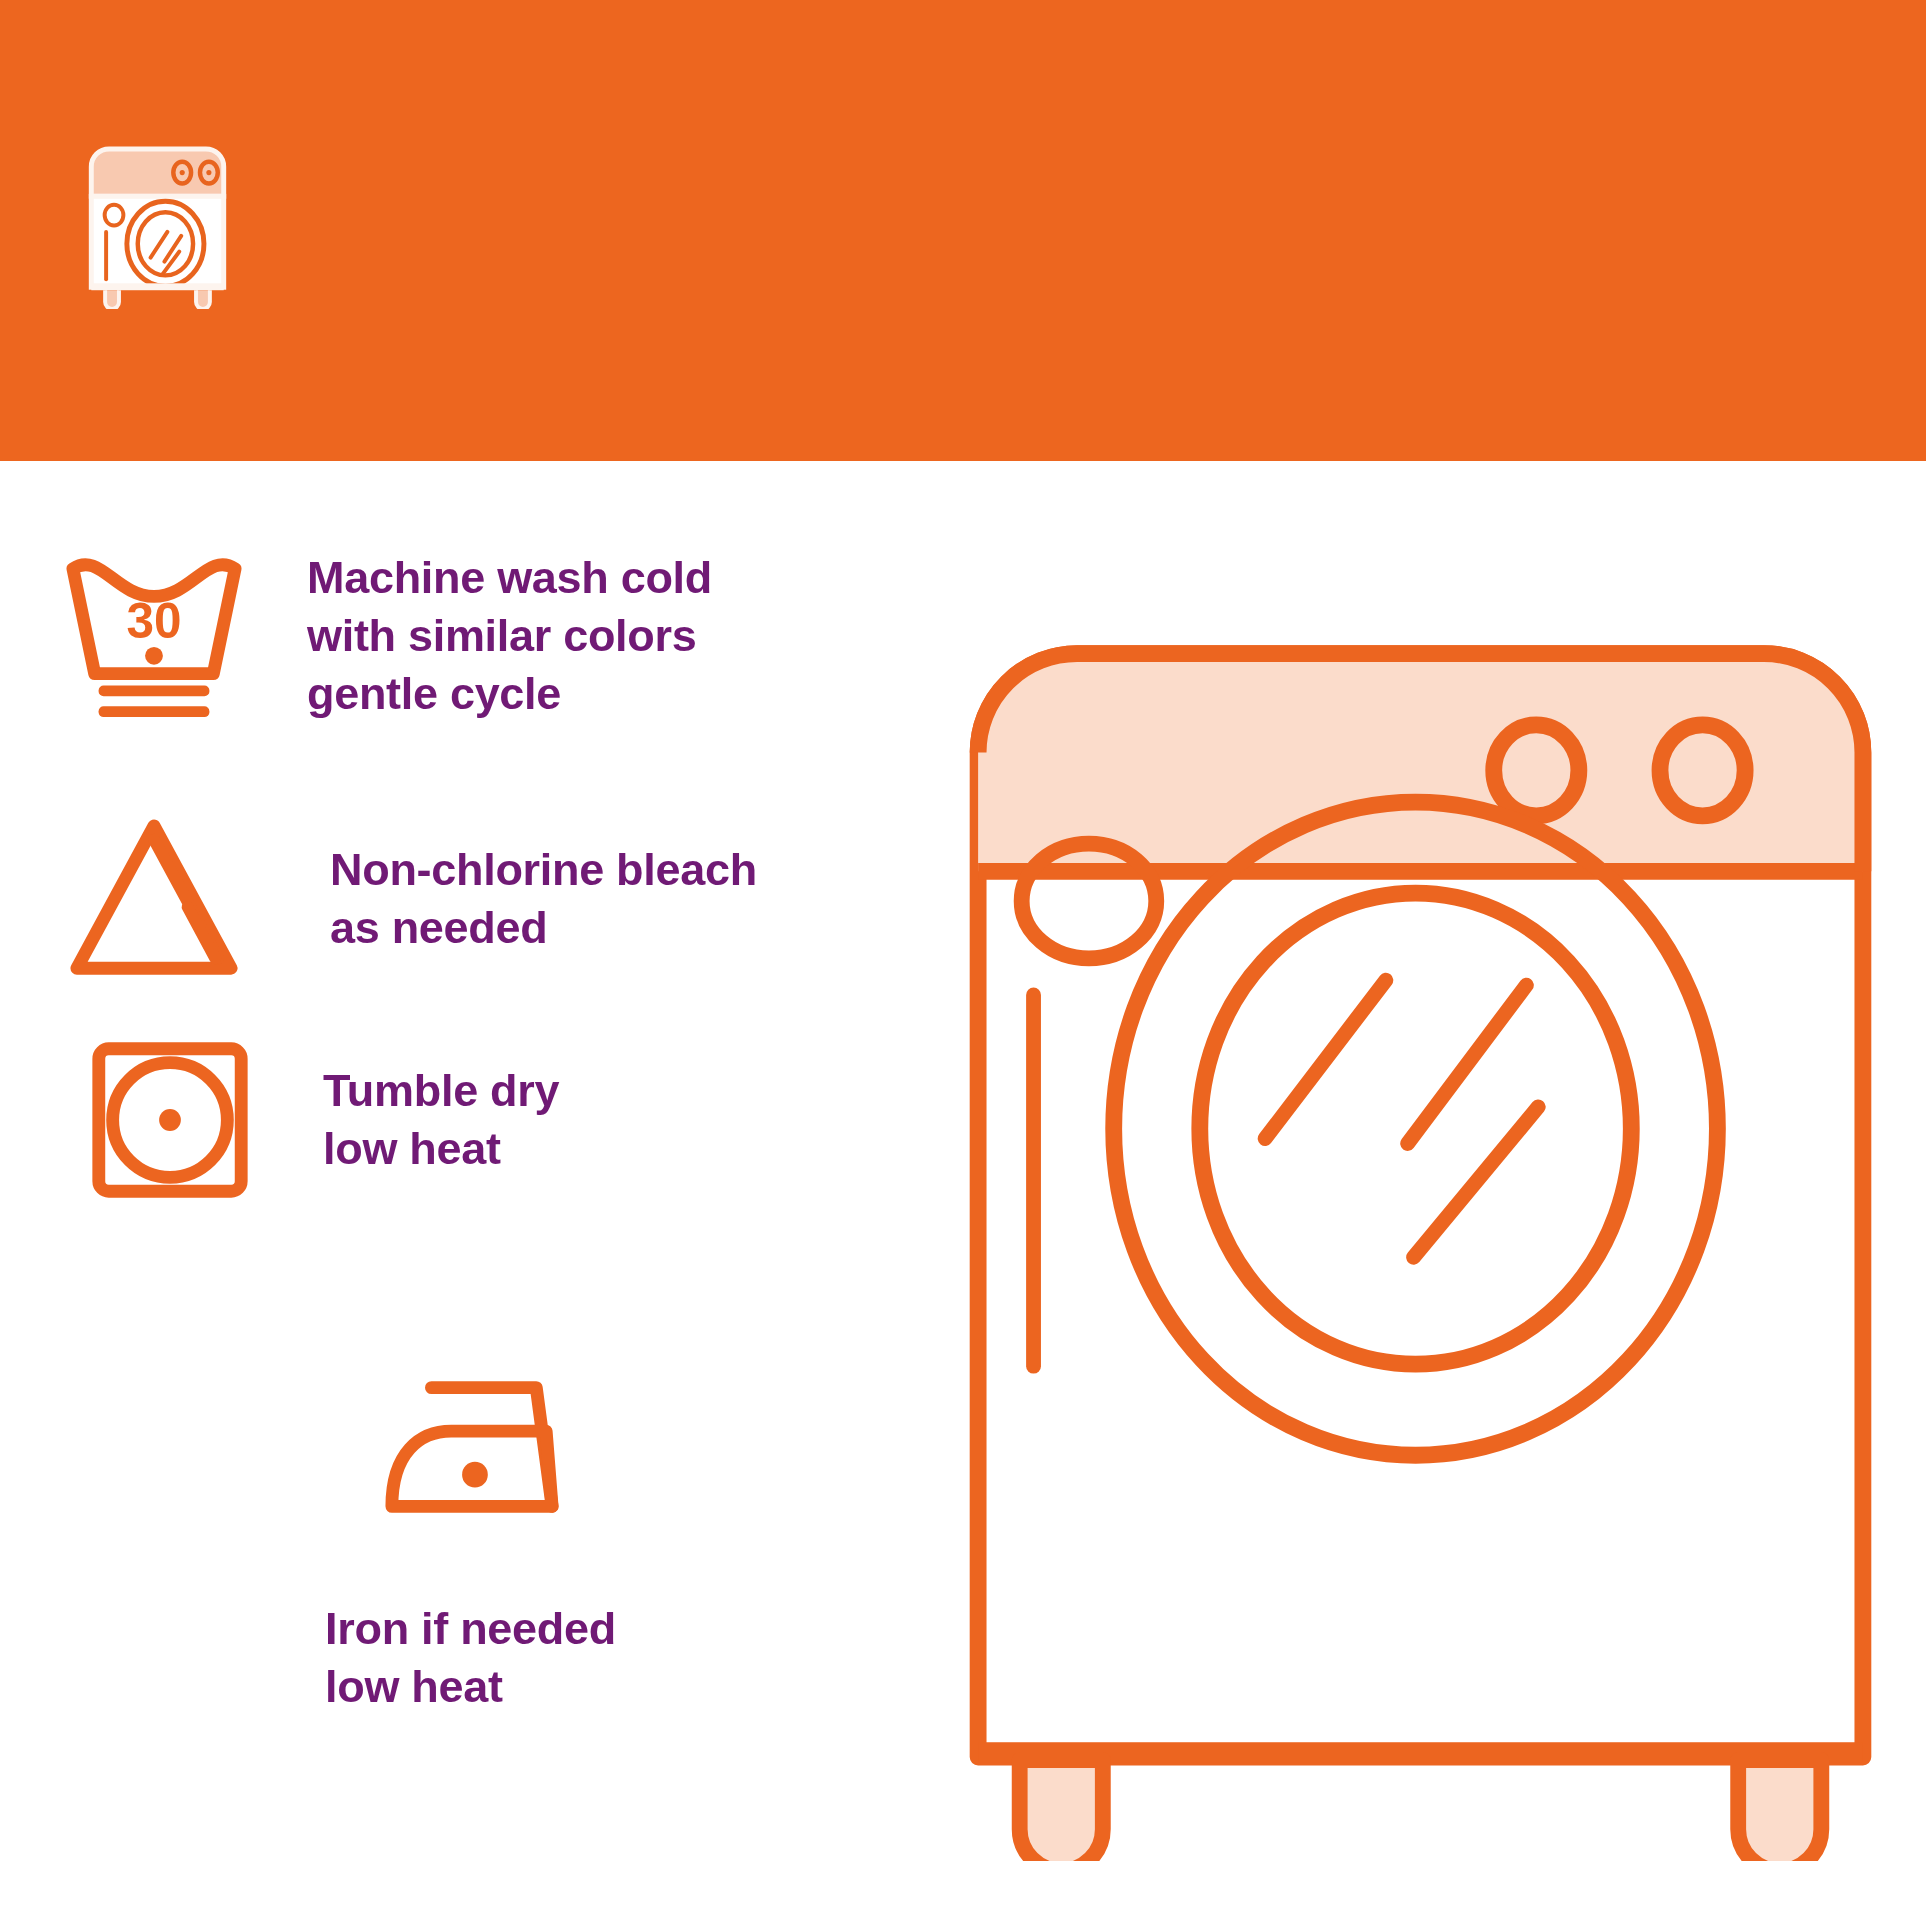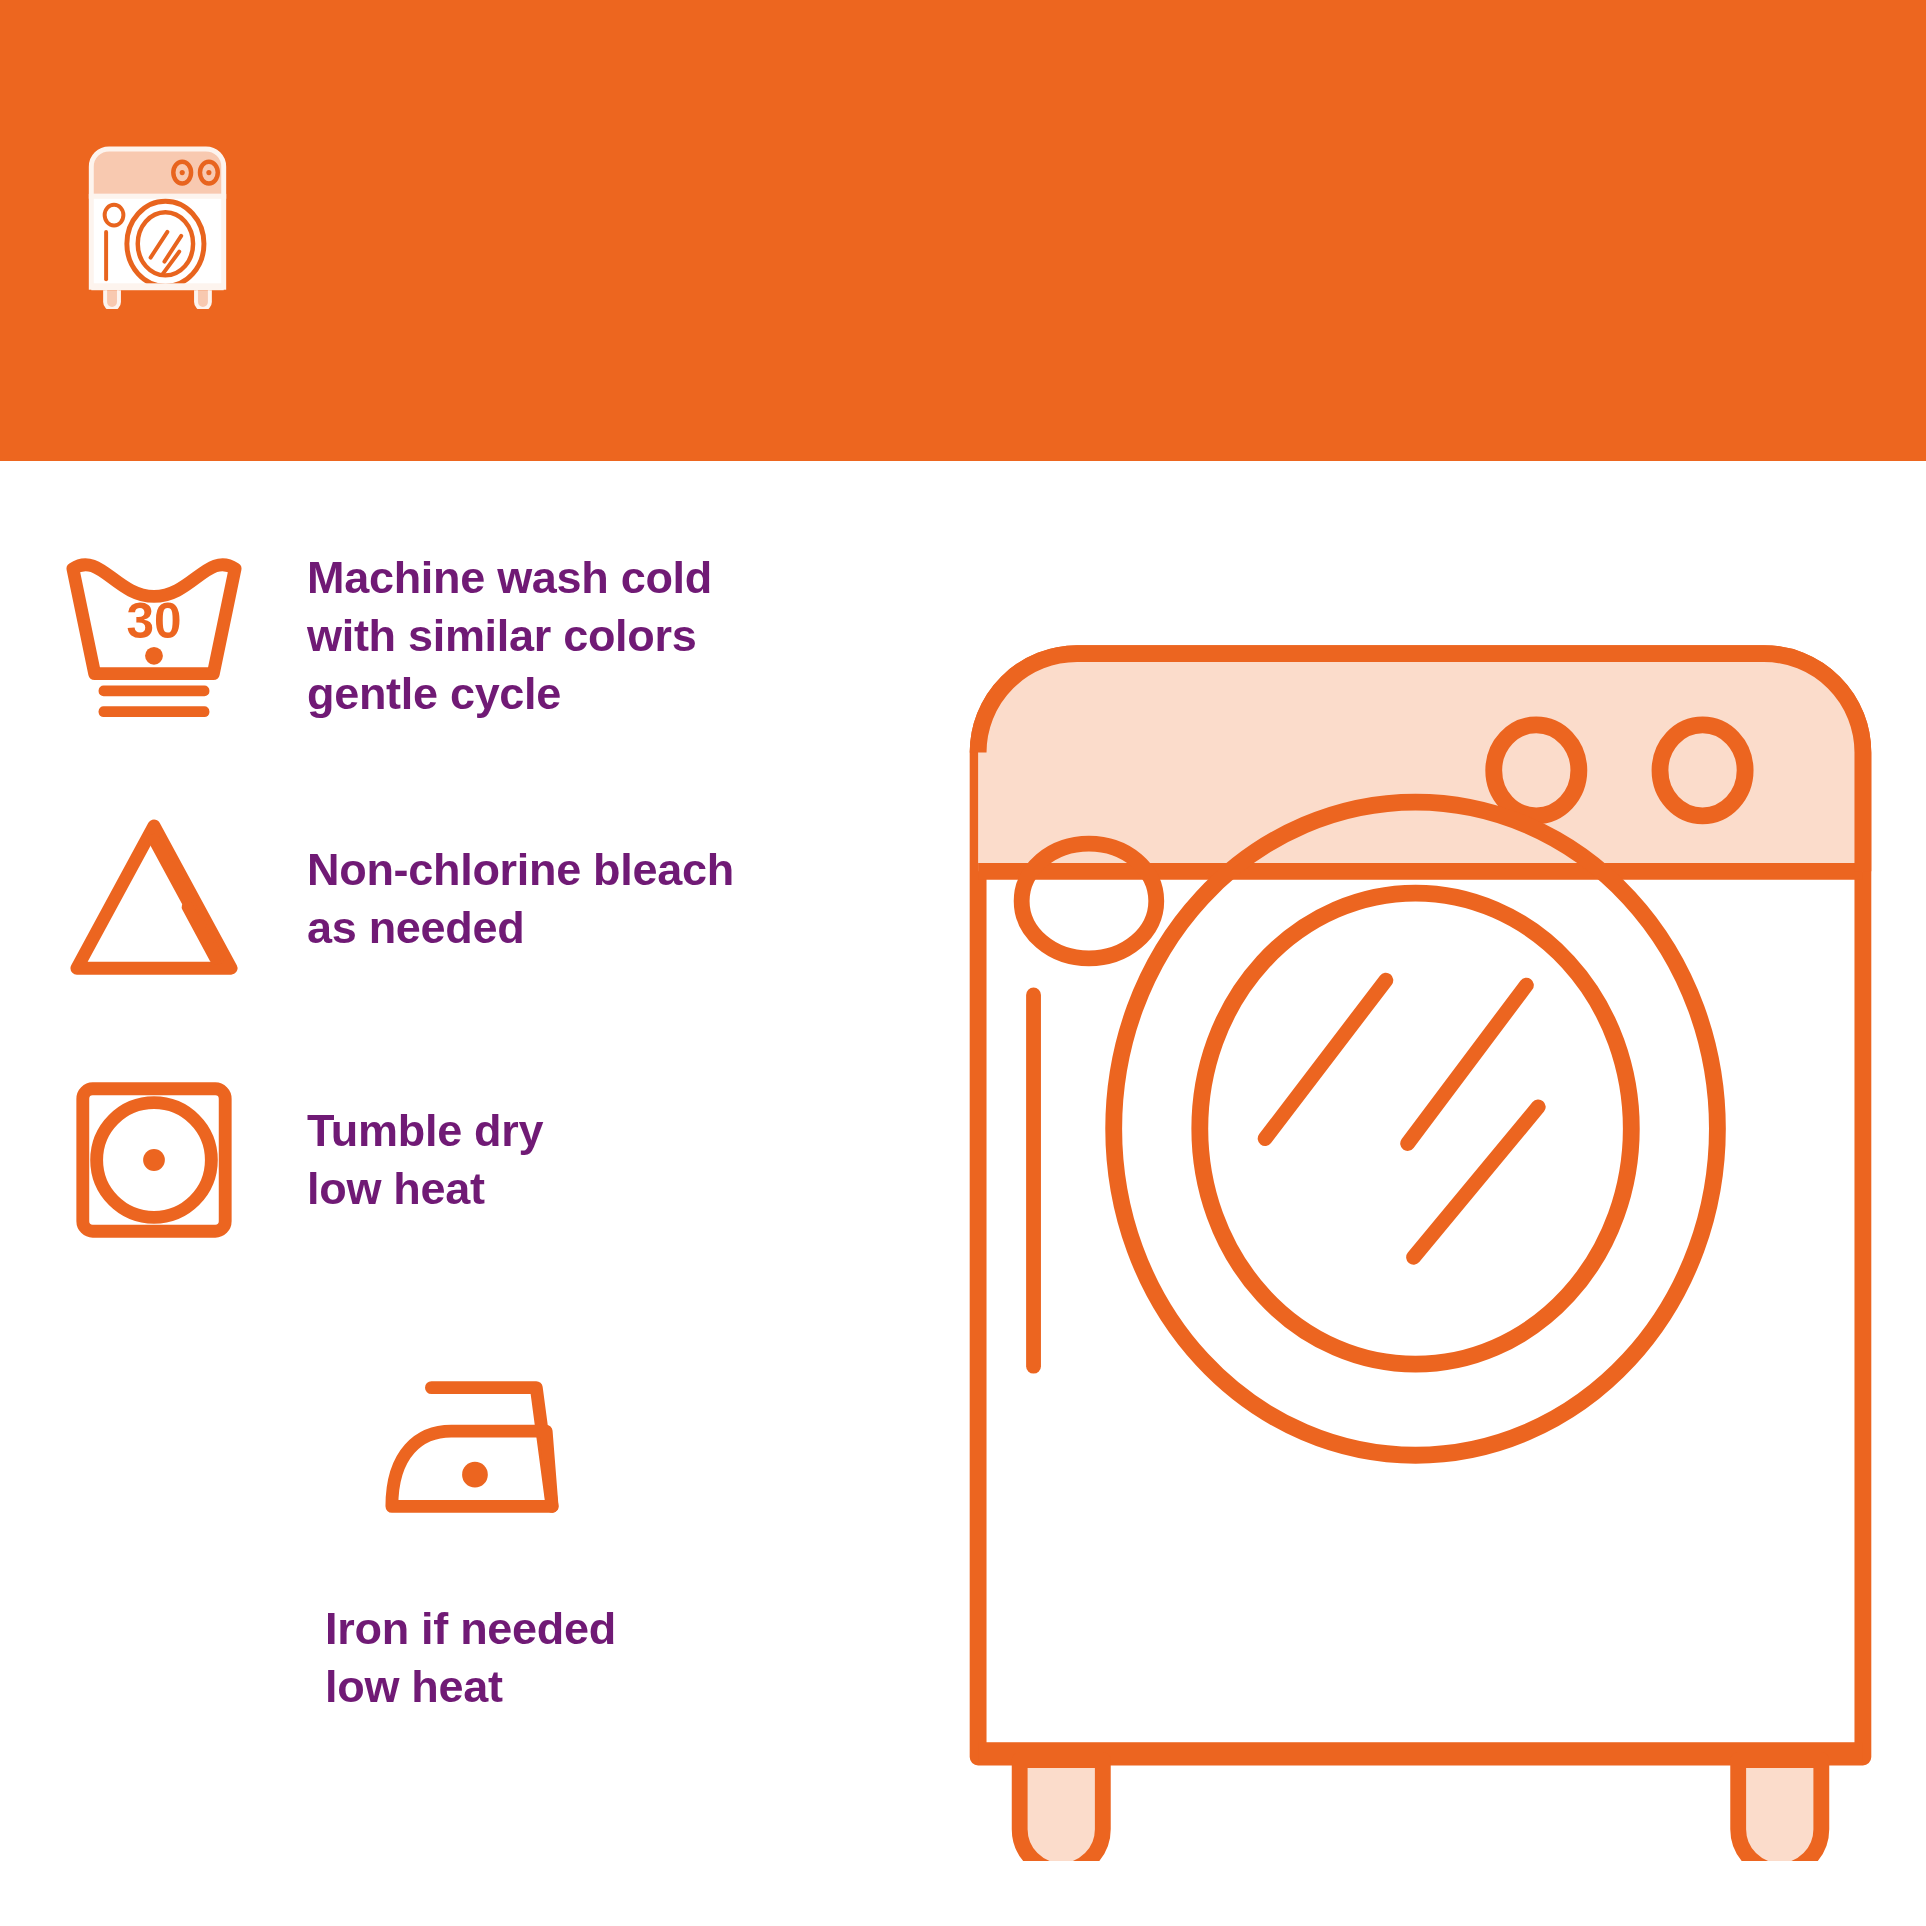--- a/index.html
+++ b/index.html
@@ -102,22 +102,22 @@
     font-family: "Liberation Sans", sans-serif;
     font-size: 45px;
     font-weight: 700;
     color: #701a75;
     line-height: 58px;
     letter-spacing: -0.3px;
     white-space: pre-line;
   }
 
   #row-0 { top: 71px;  height: 208px; }
-  #row-1 { top: 339px; height: 198px; }
-  #row-2 { top: 600px; height: 198px; }
+  #row-1 { top: 339px; height: 198px; gap: 23px; }
+  #row-2 { top: 560px; height: 198px; padding-left: 16px; }
   #row-3 { top: 832px; height: 208px; flex-direction: column; }
 
   
   #washer-illustration {
     position: absolute;
     left: 950px;
     top: 614px;
     width: 941px;
     height: 1247px;
   }

